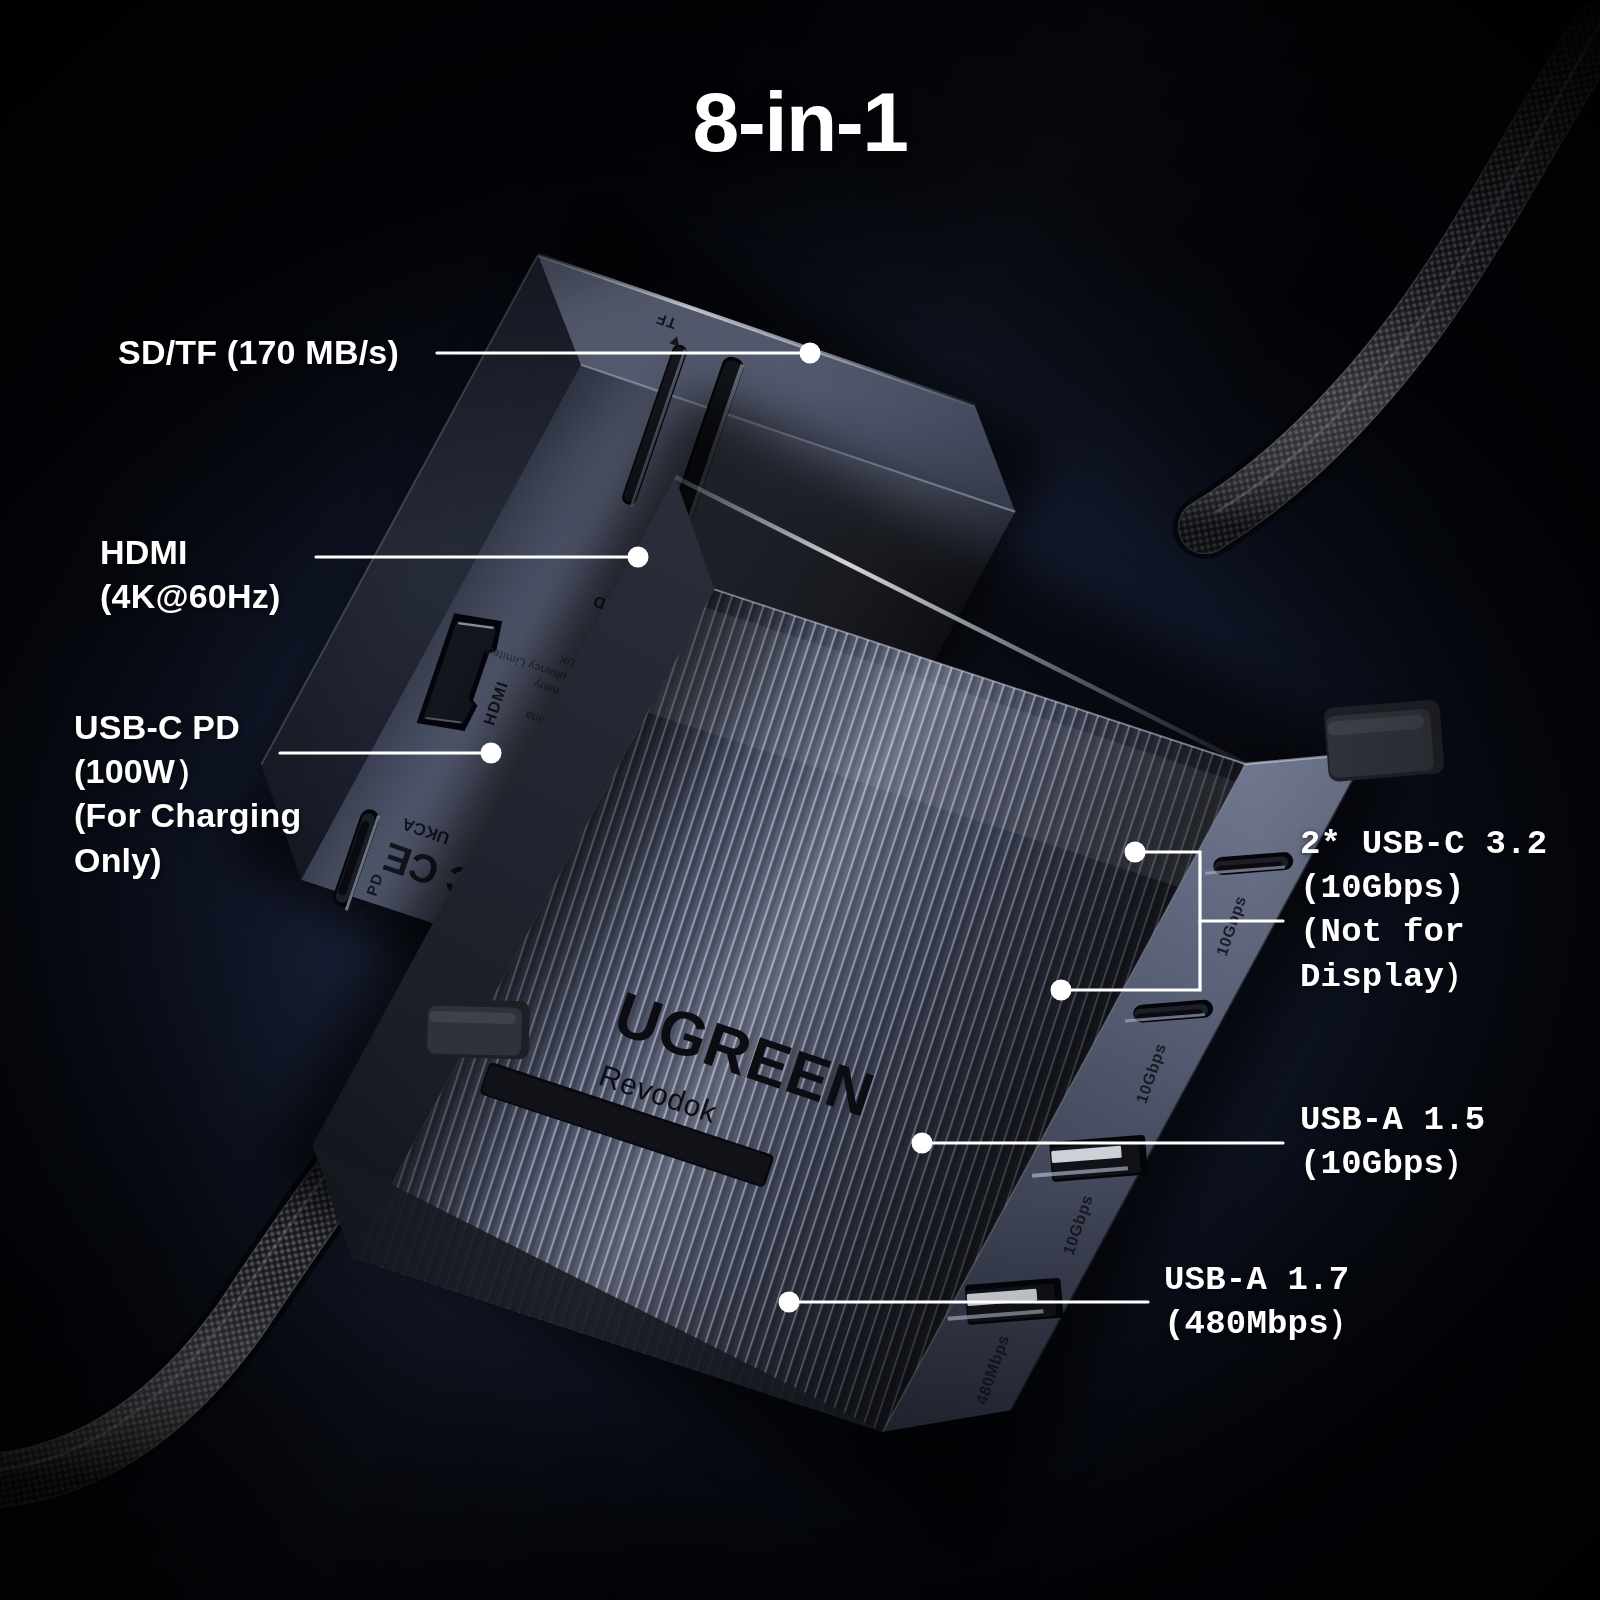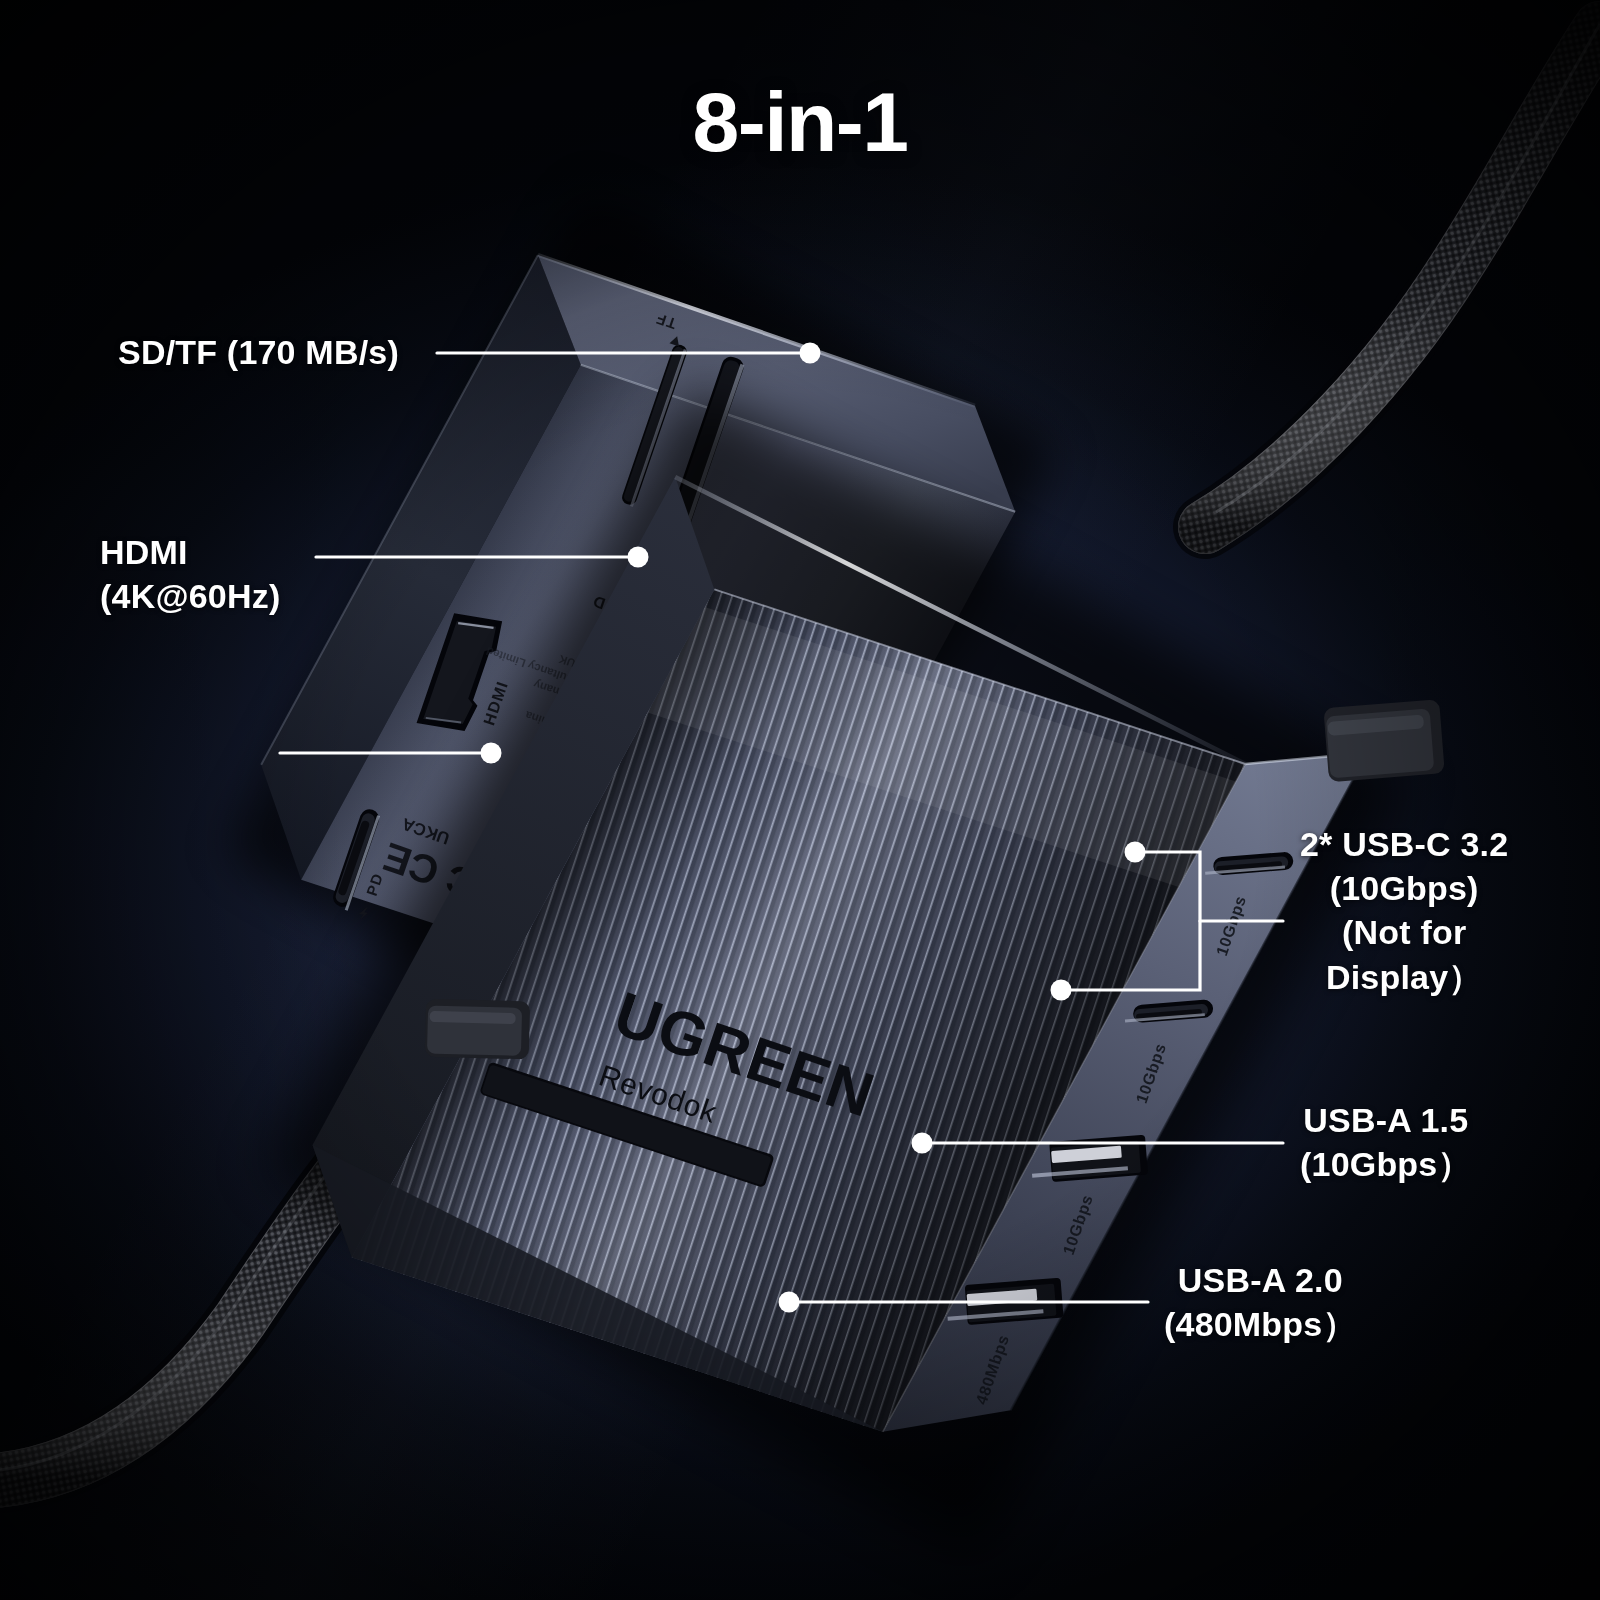--- a/index.html
+++ b/index.html
@@ -41,21 +41,21 @@
   .label {
     position:absolute;
     color:#fff;
     font-weight:700;
     font-size:34px;
     line-height:1.30;
     letter-spacing:.2px;
     white-space:pre-line;
     text-shadow:0 1px 5px rgba(0,0,0,.65);
   }
-  .label.right { text-align:center; }
+  .label.right { text-align:left;font-family:Liberation Mono, monospace; }
   .label.left  { text-align:left; }
 
   #title {
     position:absolute;
     left:0; right:0; top:74px;
     text-align:center;
     color:#fff;
     font-size:84px;
     font-weight:700;
     letter-spacing:-1.5px;
@@ -408,25 +408,29 @@
     </svg>
   </div>
 
   <div id="title">8-in-1</div>
 
   <div class="label left" style="left:118px; top:330px;text-align:center;">SD/TF (170 MB/s)</div>
 
   <div class="label left" style="left:100px; top:530px;">HDMI
 (4K@60Hz)</div>
 
+  <div class="label left" style="left:74px; top:705px;">USB-C PD
+(100W）
+(For Charging
+Only)</div>
 
   <div class="label right" style="left:1300px; top:822px;">2* USB-C 3.2
 (10Gbps)
 (Not for
 Display）</div>
 
   <div class="label right" style="left:1300px; top:1098px;">USB-A 1.5
 (10Gbps）</div>
 
-  <div class="label right" style="left:1164px; top:1258px;">USB-A 2.0
+  <div class="label right" style="left:1164px; top:1258px;">USB-A 1.7
 (480Mbps）</div>
 
 </div>
 
 </body></html>

